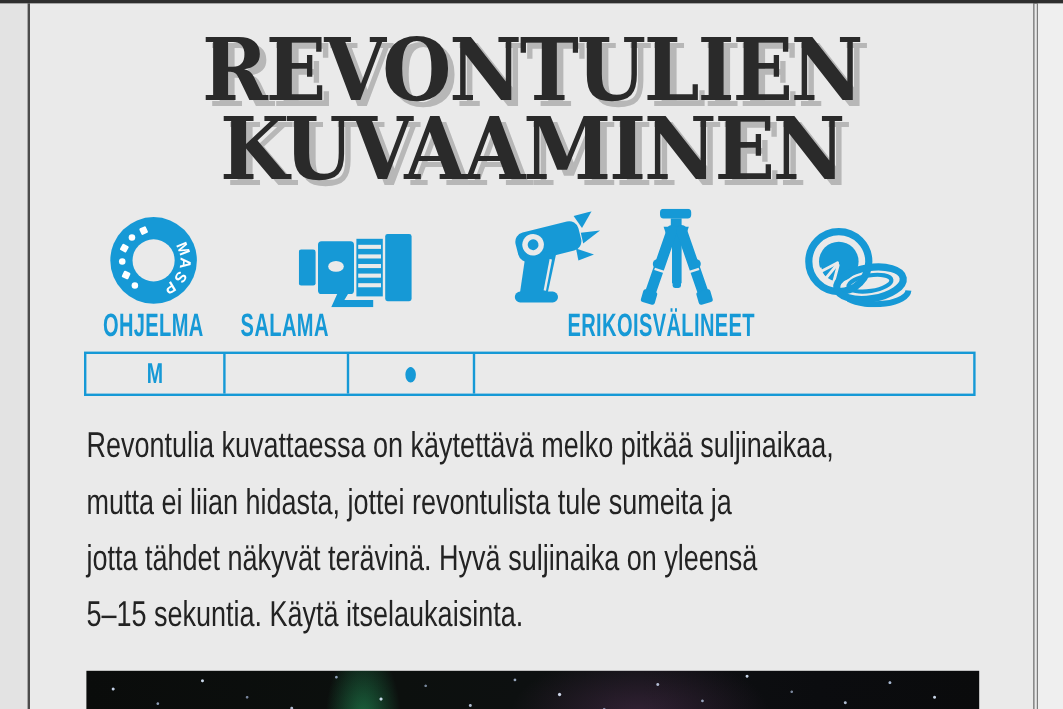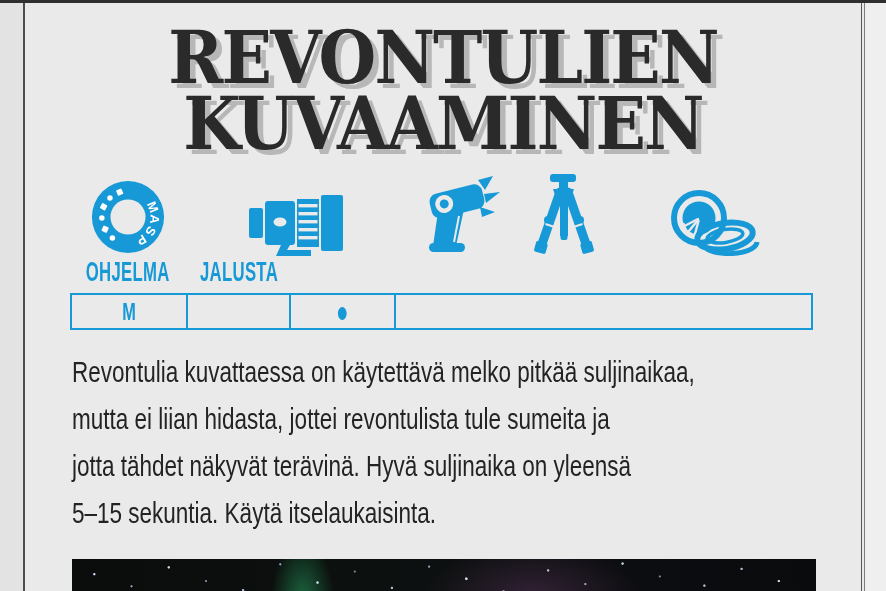--- a/index.html
+++ b/index.html
@@ -26,21 +26,21 @@
   .title .tline{display:block;transform:scaleX(.92);transform-origin:50% 50%;}
 
   .row{position:absolute;left:45px;width:743px;display:flex;}
   .col{display:flex;align-items:flex-end;justify-content:center;}
   .c0{width:116px;} .c1{width:222px;} .c2{width:103px;} .c3{width:105px;} .c4{flex:1;}
 
   .icons-row{top:166px;height:87px;}
   .icons-row svg{display:block;}
 
   .labels-row{top:254px;height:30px;}
-  .labels-row .col{align-items:center;}
+  .labels-row .col{align-items:flex-end;}
   .spec-label{
     color:var(--blue);font-weight:bold;font-size:27px;letter-spacing:.5px;
     transform:scaleX(.62);transform-origin:50% 50%;white-space:nowrap;
   }
 
   .values-row{top:290px;height:37px;border:2px solid var(--blue);box-sizing:border-box;}
   .values-row .col{align-items:center;box-sizing:border-box;}
   .values-row .col:not(:last-child){border-right:2px solid var(--blue);}
   .spec-value{
     color:var(--blue);font-weight:bold;font-size:24px;letter-spacing:.5px;
@@ -206,22 +206,25 @@
           <path d="M38,59 a28,12 0 0 0 50,-7" fill="none" stroke="var(--blue)" stroke-width="5"></path>
         </svg>
       </span>
     </div>
   </div>
 
   <div class="row labels-row">
     <div class="col c0">
         <span class="spec-label">OHJELMA</span>
       </div>
-    <div class="col c3">
-        <span class="spec-label">JALUSTA</span>
+    <div class="col c2">
+        <span class="spec-label">SALAMA</span>
+      </div>
+    <div class="col c4">
+        <span class="spec-label">ERIKOISVÄLINEET</span>
       </div>
   </div>
 
   <div class="row values-row">
     <div class="col c0">
         <span class="spec-value">M</span>
       </div>
     <div class="col c2">
         <span class="spec-value"></span>
       </div>

